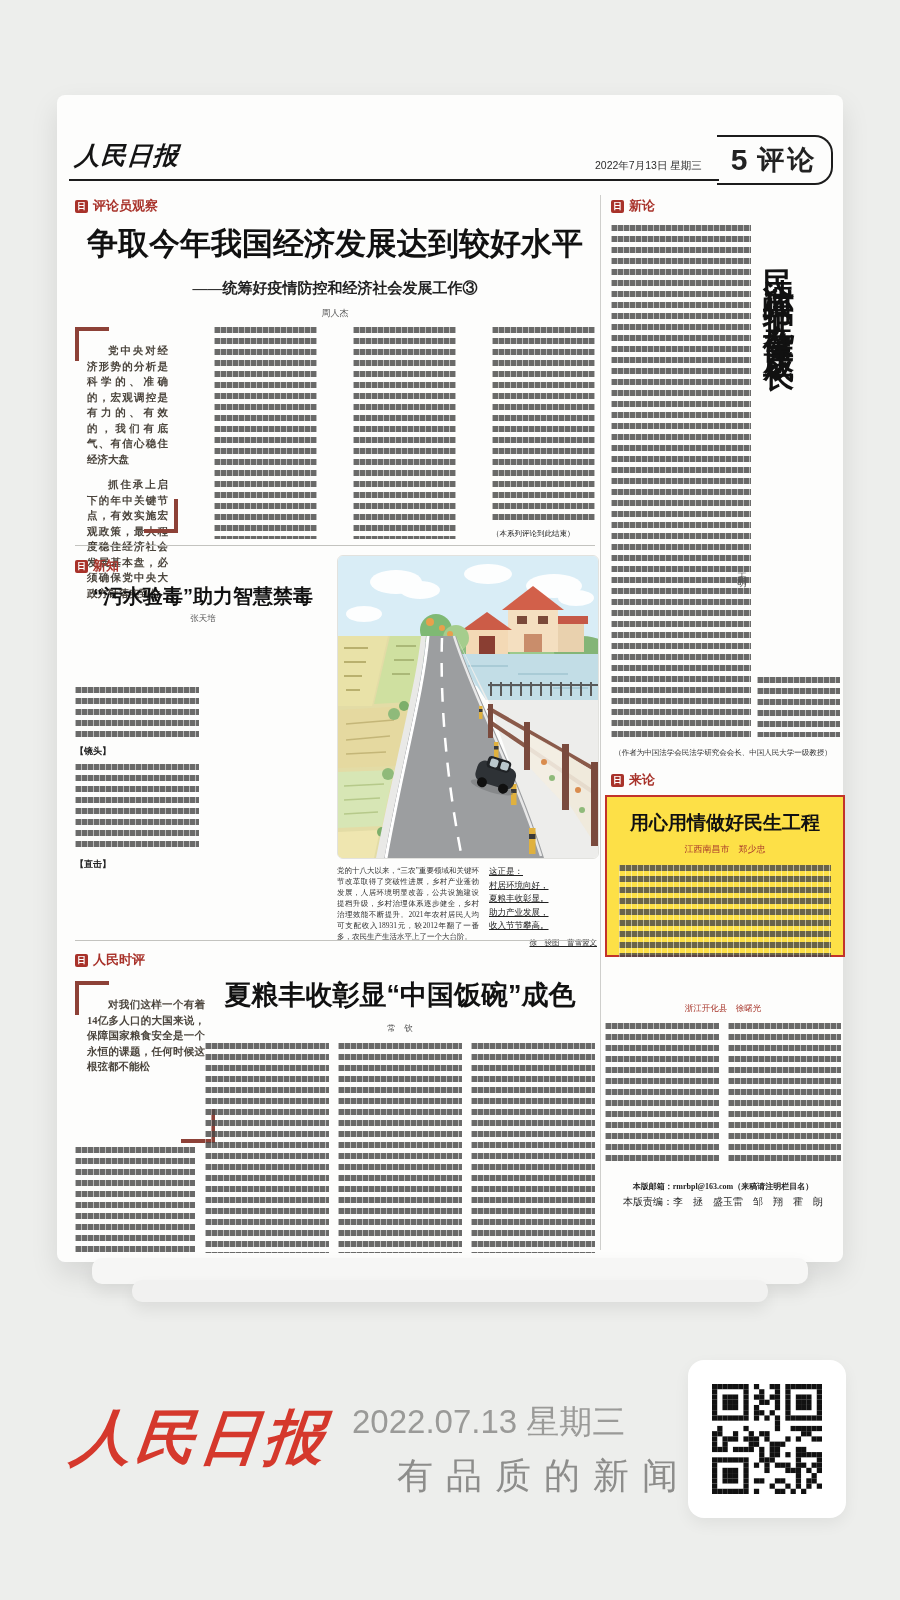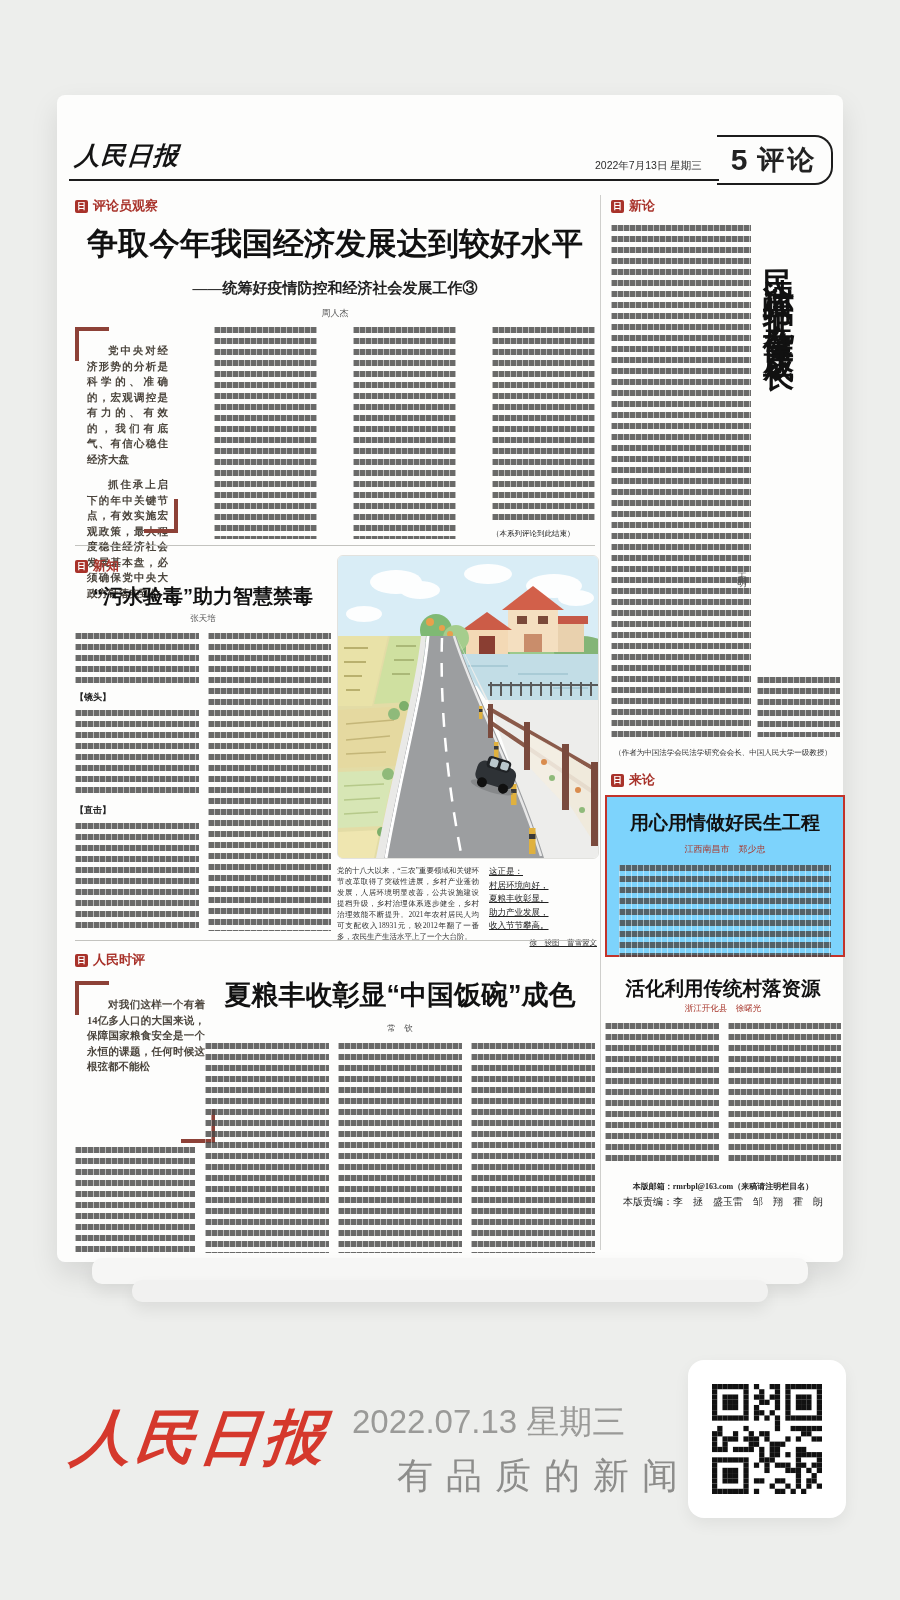--- a/index.html
+++ b/index.html
@@ -52,21 +52,21 @@
         border-left:4px solid #8d4137;border-top:4px solid #8d4137;}
   .qbox::after{content:"";position:absolute;right:0;bottom:0;width:30px;height:30px;
         border-right:4px solid #8d4137;border-bottom:4px solid #8d4137;}
   .tiny{font-size:7.5px;line-height:11px;color:#333;text-align:justify;}
   .vrule{width:1px;background:#cfcfcc;}
   .hline{height:1px;background:#c3c3bf;}
   
   .vtitle{writing-mode:vertical-rl;font-family:"Liberation Sans",sans-serif;font-weight:900;
           font-size:31px;letter-spacing:9px;color:#111;}
   .vauthor{writing-mode:vertical-rl;font-size:9.5px;color:#555;letter-spacing:3px;}
-  .redbox{border:2.5px solid #c2332a;background:#7dd3fc;}
+  .redbox{border:2.5px solid #c2332a;background:#fde047;}
   
   .f-logo{font-family:"DejaVu Serif",serif;font-style:italic;font-weight:bold;font-size:60px;
           color:#d5382c;transform:skewX(-6deg);letter-spacing:4px;}
   .f-date{font-family:"Liberation Sans",sans-serif;font-size:33px;color:#9a9a98;}
   .f-slogan{font-family:"Liberation Sans",sans-serif;font-size:36px;color:#8d8d8b;letter-spacing:13px;}
   .qrcard{background:#fff;border-radius:16px;box-shadow:0 6px 16px rgba(0,0,0,.06);
           display:flex;align-items:center;justify-content:center;}
   .poem{font-size:8.5px;line-height:13.5px;color:#222;}
   .credit{font-size:7.5px;color:#333;text-align:right;margin-top:5px;}
   .endnote{font-size:7.5px;color:#222;}
@@ -115,21 +115,21 @@
     </div>
   </div>
   <div class="abs hline" style="left:18px;top:450px;width:520px;"></div>
 
   <div class="abs tag" style="left:18px;top:462px;">
     <span class="tag-icon">日</span>
     <span>新知</span>
   </div>
   <div class="abs h1" style="left:18px;top:488px;width:256px;font-size:20px;">“污水验毒”助力智慧禁毒</div>
   <div class="abs byline" style="left:18px;top:518px;width:256px;font-size:8.5px;">张天培</div>
-  <div class="abs cols" style="left:18px;top:538px;width:256px;height:298px;">
+  <div class="abs cols" style="left:18px;top:538px;width:256px;height:298px;align-items:center;">
     <div class="col">
       <div class="stripes" style="height:52px;"></div>
       <div class="label-b">【镜头】</div>
       <div class="stripes" style="height:88px;"></div>
       <div class="label-b">【直击】</div>
       <div class="stripes fill"></div>
     </div>
     <div class="col">
         <div class="stripes fill"></div>
       </div>
@@ -282,21 +282,20 @@
   <div class="abs tag" style="left:554px;top:676px;">
     <span class="tag-icon">日</span>
     <span>来论</span>
   </div>
   <div class="abs redbox" style="left:548px;top:700px;width:236px;height:158px;">
     <div class="h1" style="margin-top:13px;font-size:19px;">用心用情做好民生工程</div>
     <div class="red-byline" style="margin-top:7px;font-size:9px;">江西南昌市　郑少忠</div>
     <div class="stripes" style="margin:9px 12px 0 12px;height:92px;"></div>
   </div>
 
-  <div class="abs h1" style="left:548px;top:880px;width:236px;font-size:19.5px;">活化利用传统村落资源</div>
   <div class="abs red-byline" style="left:548px;top:908px;width:236px;font-size:8.5px;">浙江开化县　徐曙光</div>
   <div class="abs cols" style="left:548px;top:928px;width:236px;height:140px;">
     <div class="col">
         <div class="stripes fill"></div>
       </div>
     <div class="col">
         <div class="stripes fill"></div>
       </div>
   </div>
   <div class="abs foot-info" style="left:548px;top:1086px;width:236px;">本版邮箱：rmrbpl@163.com（来稿请注明栏目名）</div>

